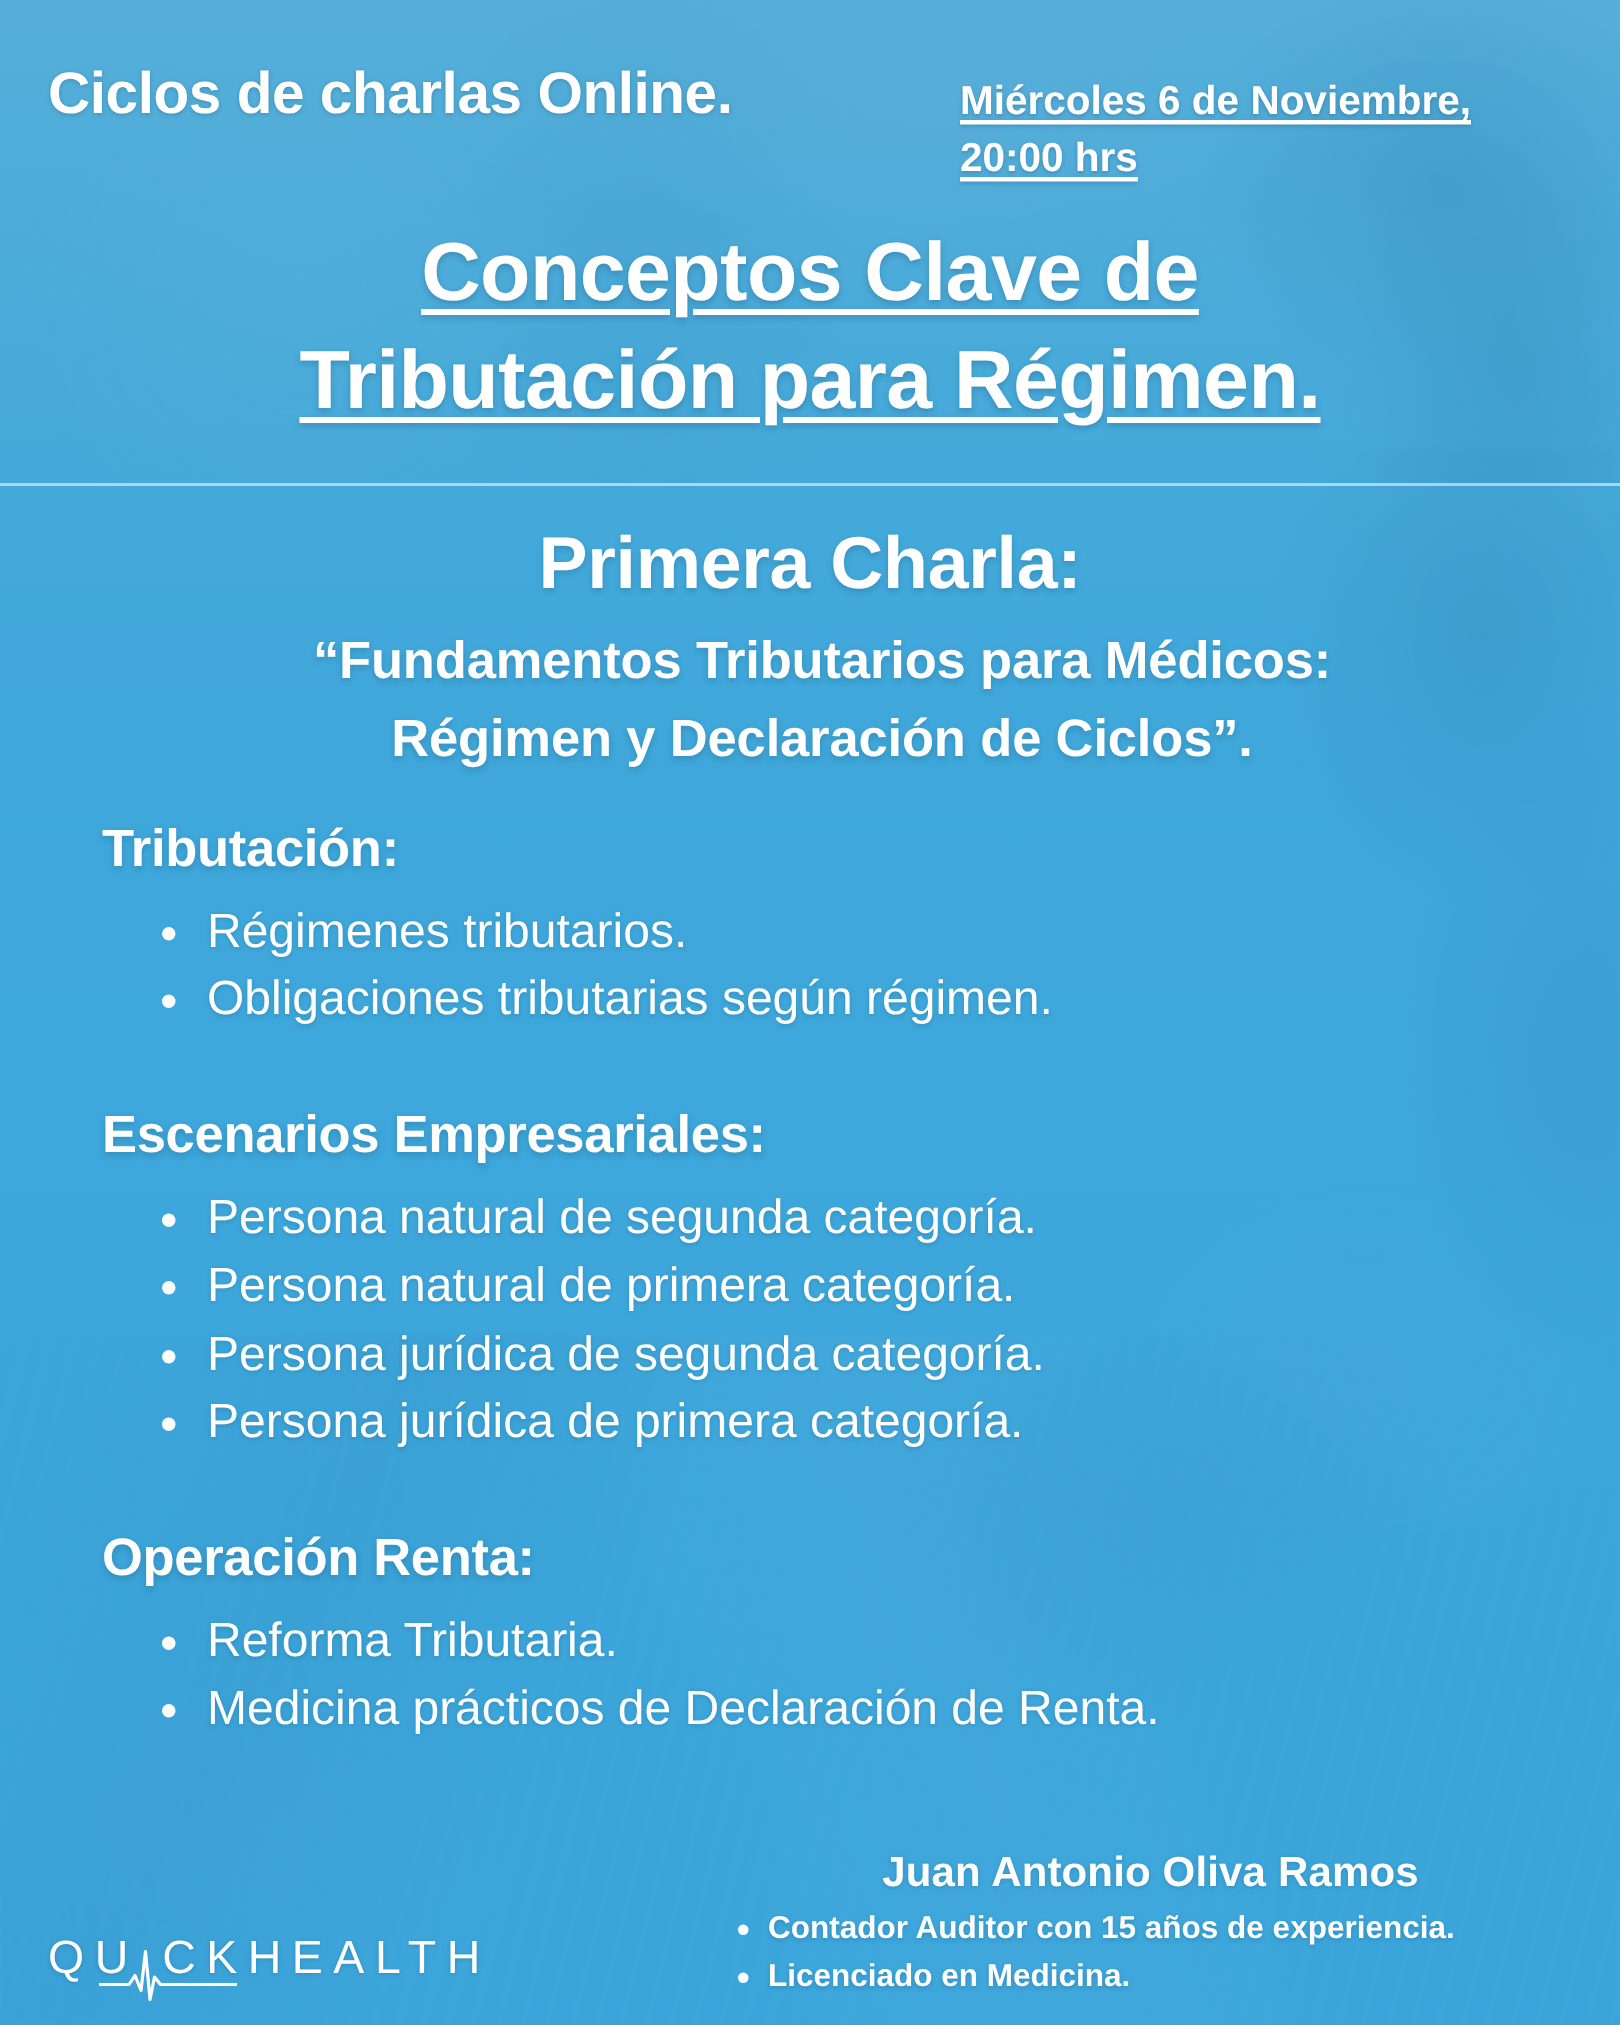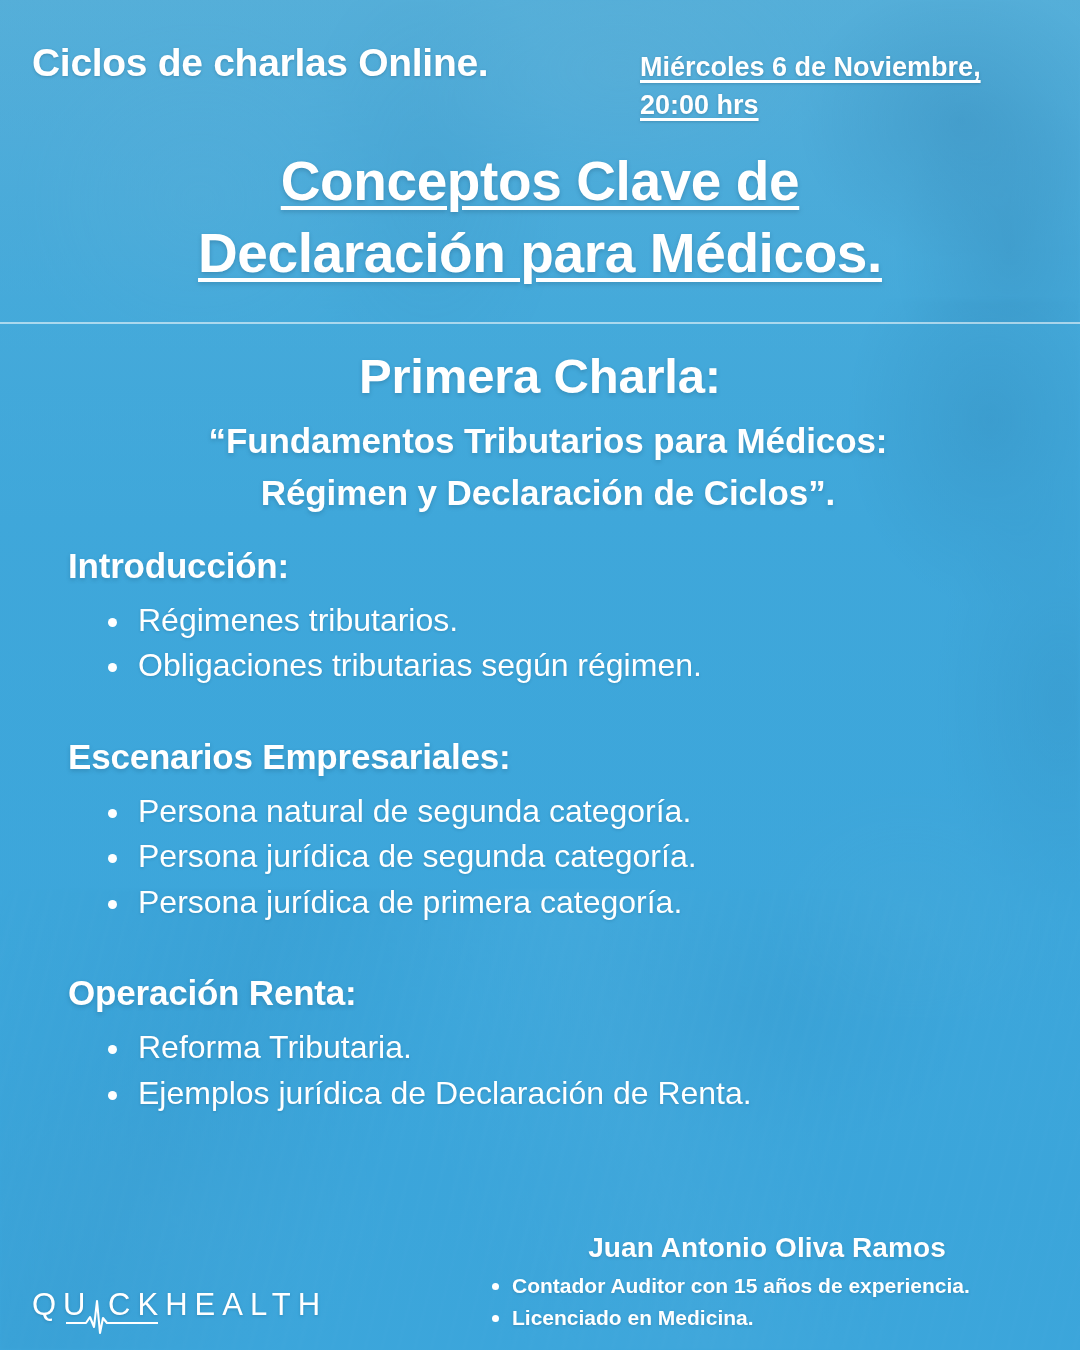--- a/index.html
+++ b/index.html
@@ -279,53 +279,54 @@
     <div class="header-row">
       <div class="brand-line">Ciclos de charlas Online.</div>
       <div class="date-block">
         <span>Miércoles 6 de Noviembre,</span><br>
         <span>20:00 hrs</span>
       </div>
     </div>
 
     <div class="headline">
       <span>Conceptos Clave de</span><br>
-      <span>Declaración para Médicos.</span>
+      <span>Tributación para Régimen.</span>
     </div>
 
     <div class="talk-label">Primera Charla:</div>
     <div class="talk-title">
       <span>“Fundamentos Tributarios para Médicos:</span><br>
       <span>Régimen y Declaración de Ciclos”.</span>
     </div>
 
     <div class="agenda">
 
       <div class="section">
-        <div class="section-title">Introducción:</div>
+        <div class="section-title">Tributación:</div>
         <ul class="section-items">
           <li>Régimenes tributarios.</li>
           <li>Obligaciones tributarias según régimen.</li>
         </ul>
       </div>
 
       <div class="section">
         <div class="section-title">Escenarios Empresariales:</div>
         <ul class="section-items">
           <li>Persona natural de segunda categoría.</li>
+          <li>Persona natural de primera categoría.</li>
           <li>Persona jurídica de segunda categoría.</li>
           <li>Persona jurídica de primera categoría.</li>
         </ul>
       </div>
 
       <div class="section">
         <div class="section-title">Operación Renta:</div>
         <ul class="section-items">
           <li>Reforma Tributaria.</li>
-          <li>Ejemplos jurídica de Declaración de Renta.</li>
+          <li>Medicina prácticos de Declaración de Renta.</li>
         </ul>
       </div>
 
     </div>
 
     <div class="speaker">
       <div class="speaker-name">Juan Antonio Oliva Ramos</div>
       <ul class="speaker-items">
         <li>Contador Auditor con 15 años de experiencia.</li>
         <li>Licenciado en Medicina.</li>

